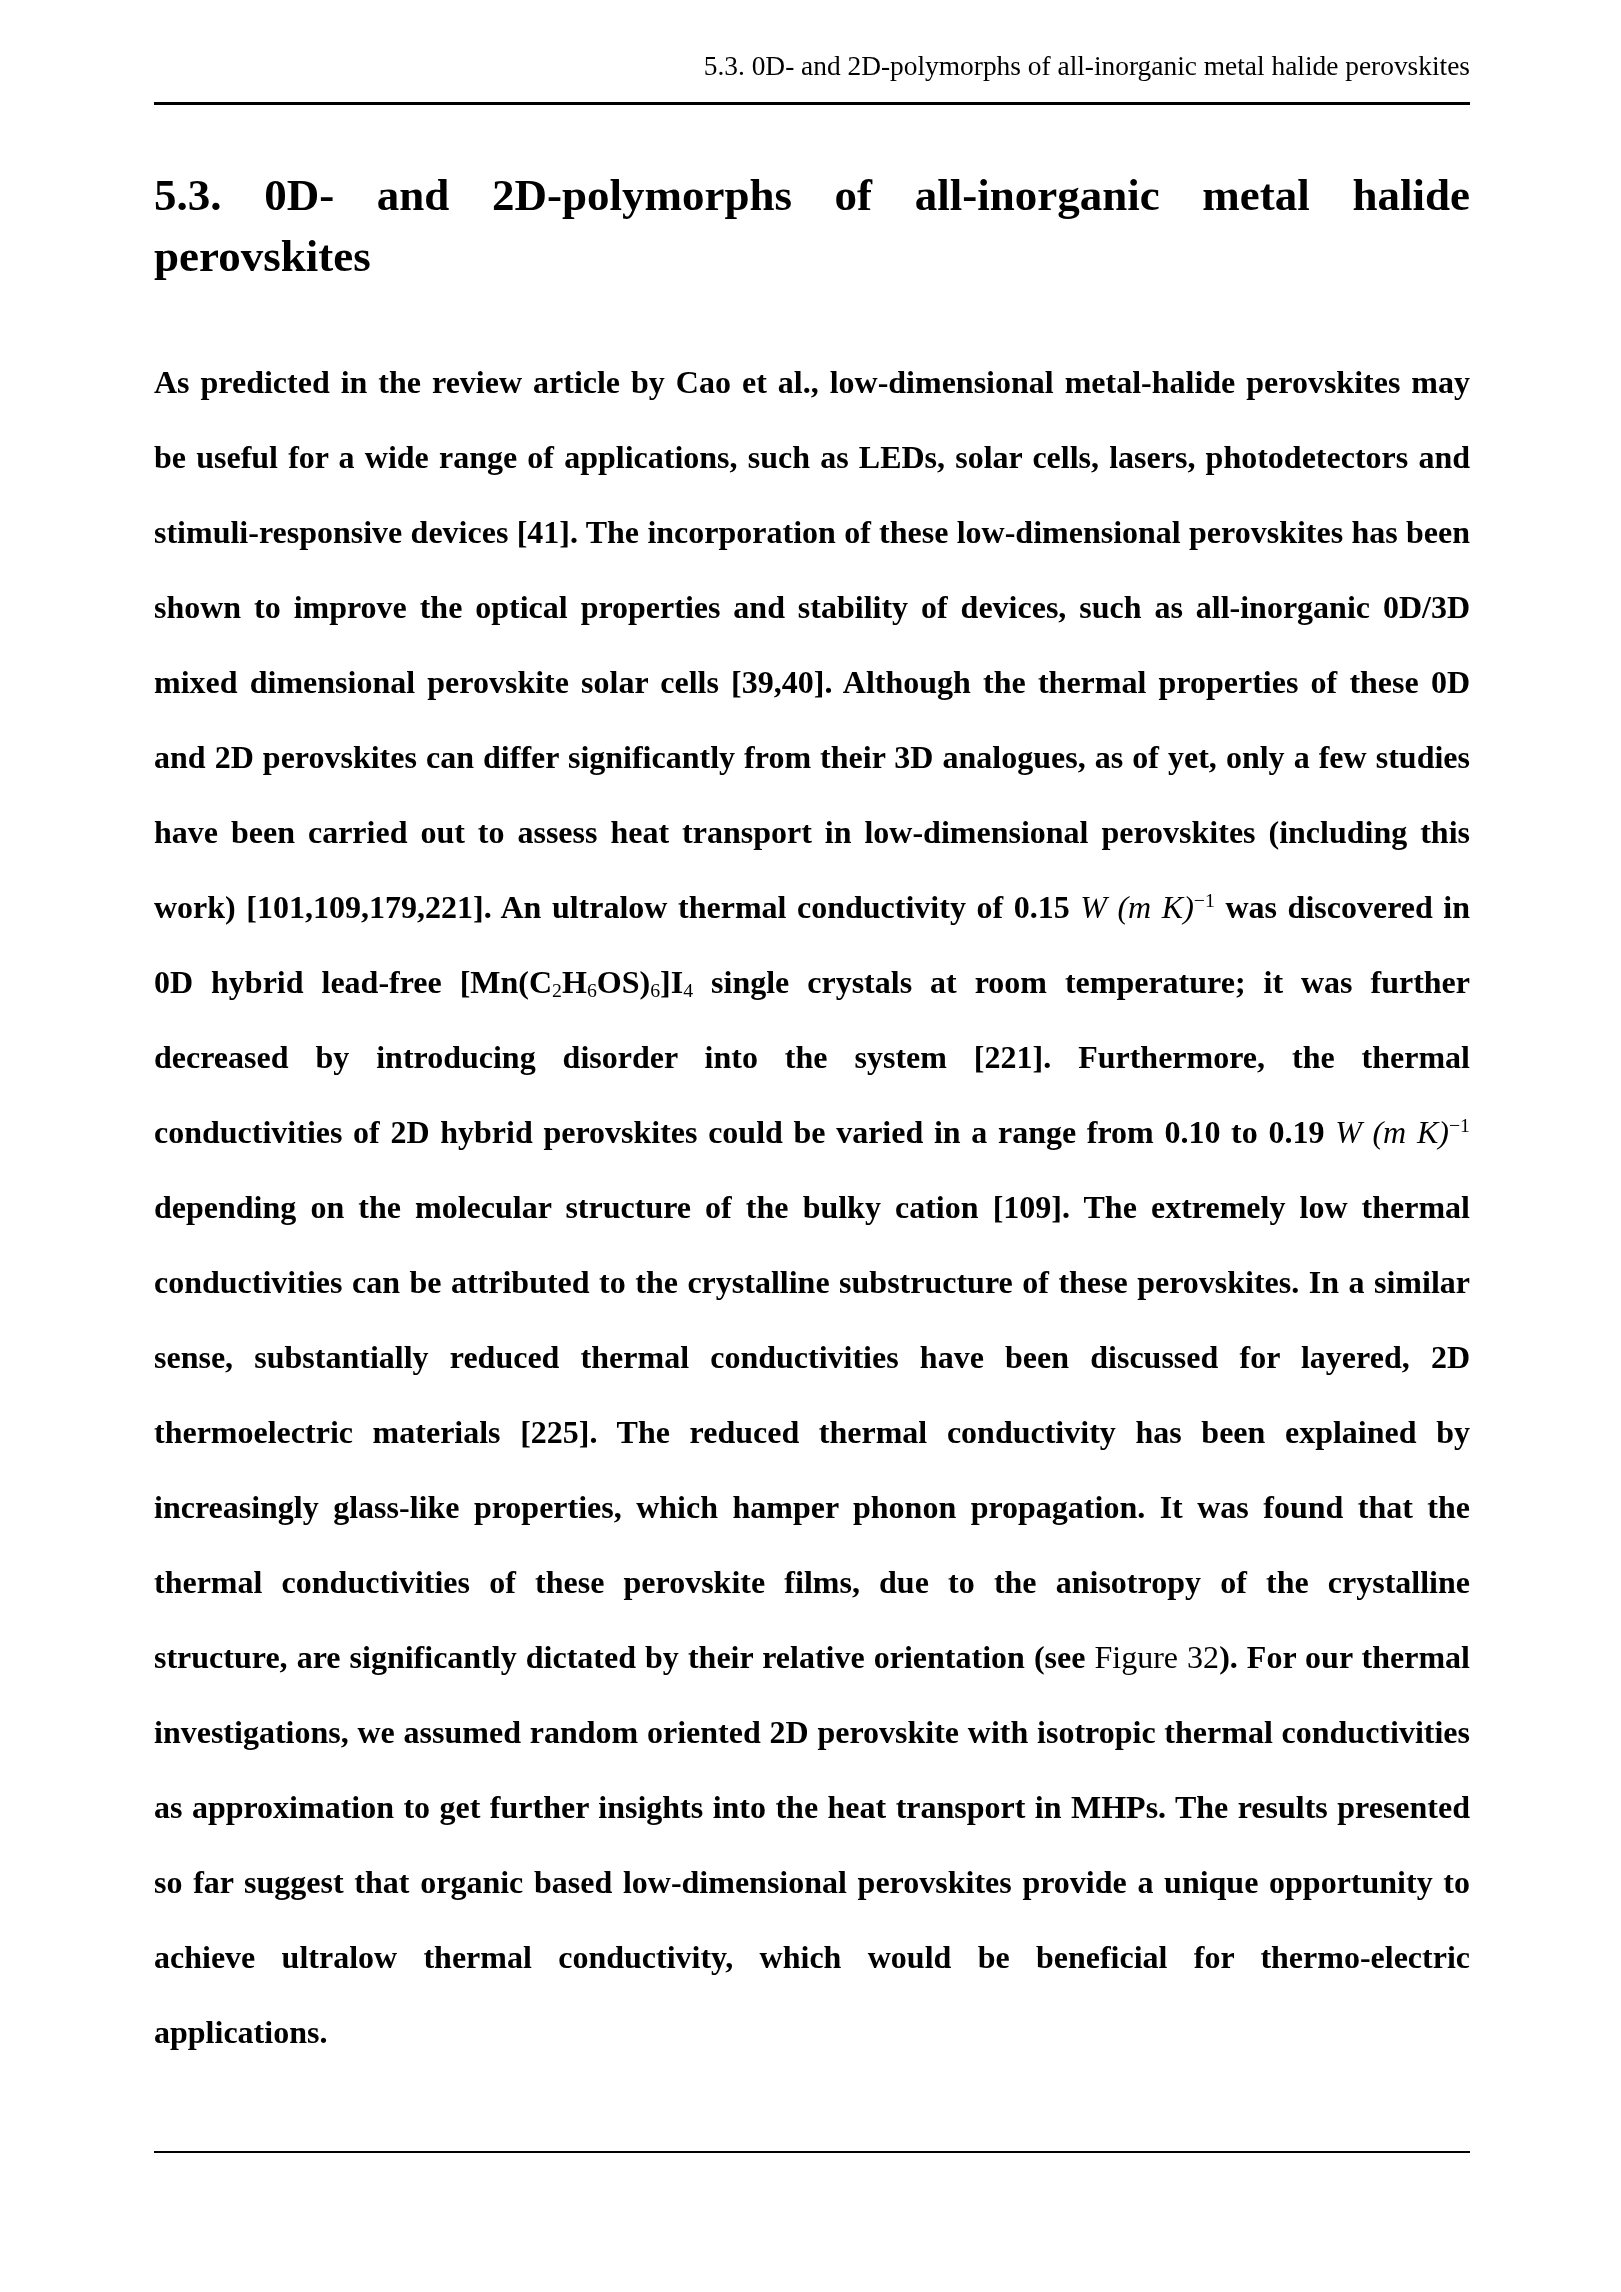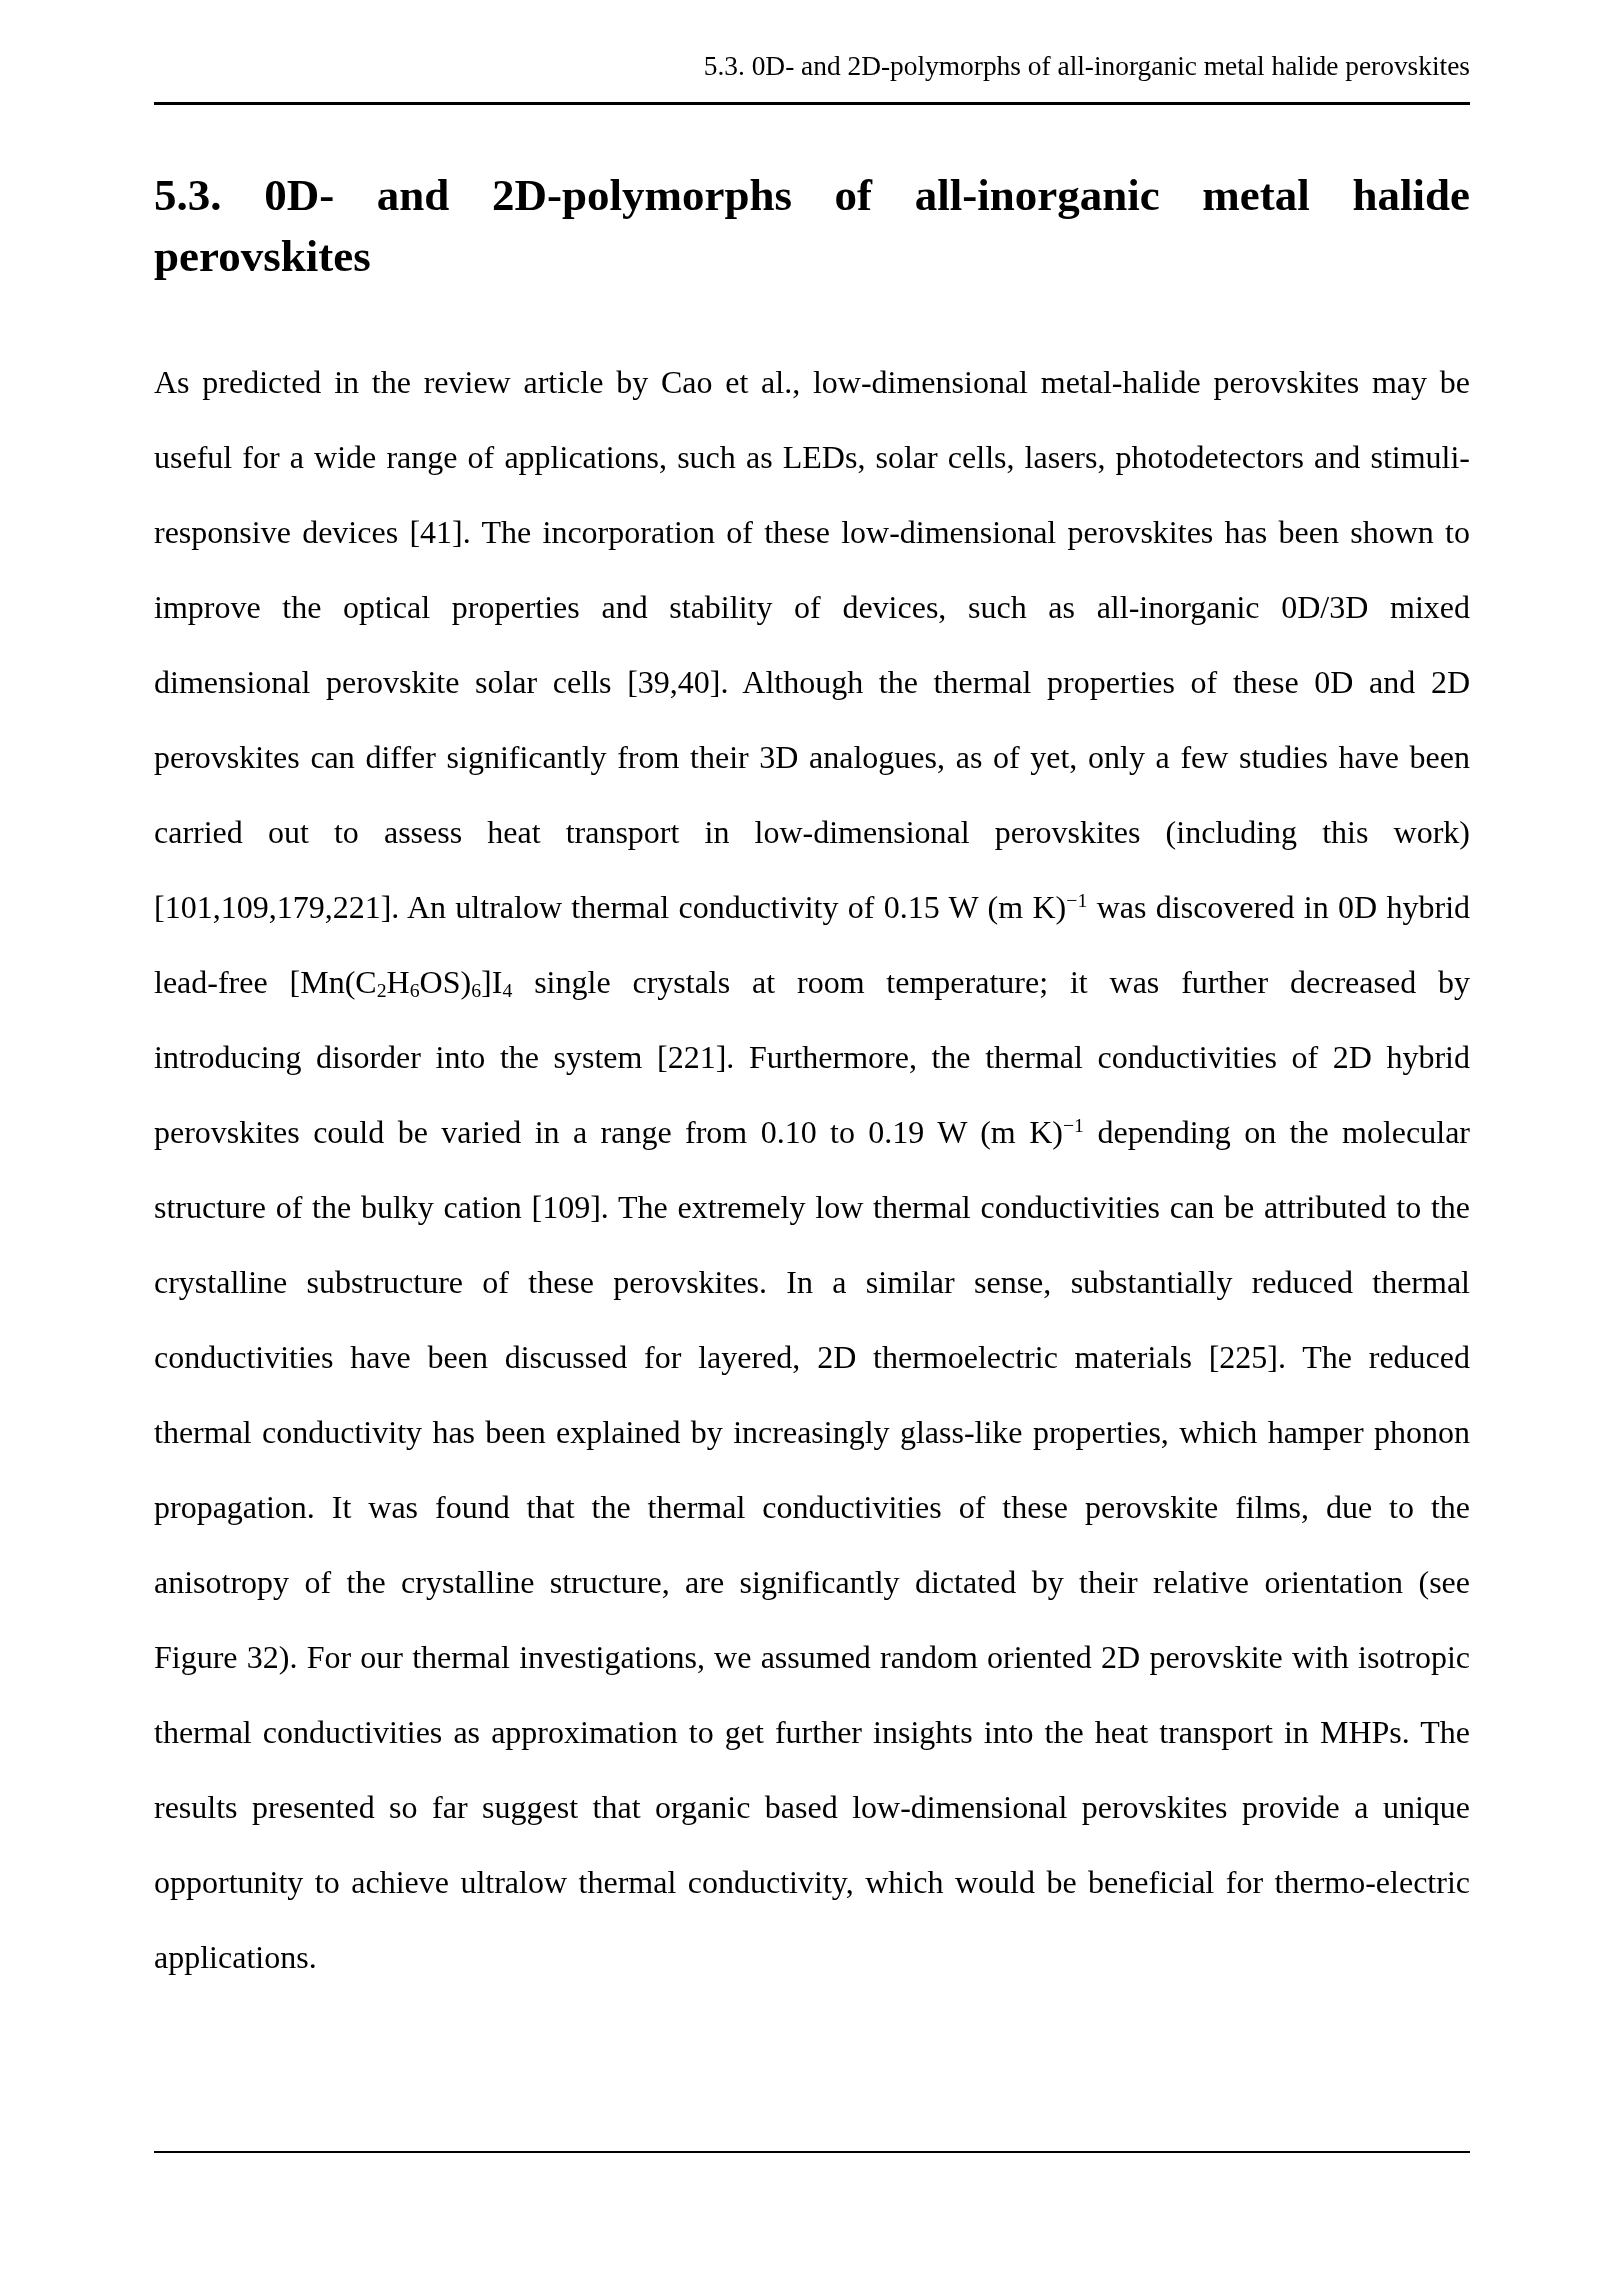--- a/index.html
+++ b/index.html
@@ -58,22 +58,22 @@
     position: absolute;
     left: 0;
     top: 345px;
     width: 100%;
     font-size: 32px;
     line-height: 75px;
     text-align: justify;
     text-align-last: left;
     margin: 0;
   }
-  .seg-normal { font-style: normal; }
-  .seg-italic { }
+  .seg-normal { font-style: normal; font-weight: bold; }
+  .seg-italic { font-style: italic; }
   .seg-bold   { font-weight: normal; }
   .seg-sub {
     font-size: 0.62em;
     line-height: 0;
     vertical-align: -0.18em;
   }
   .seg-sup {
     font-size: 0.62em;
     line-height: 0;
     vertical-align: 0.55em;

